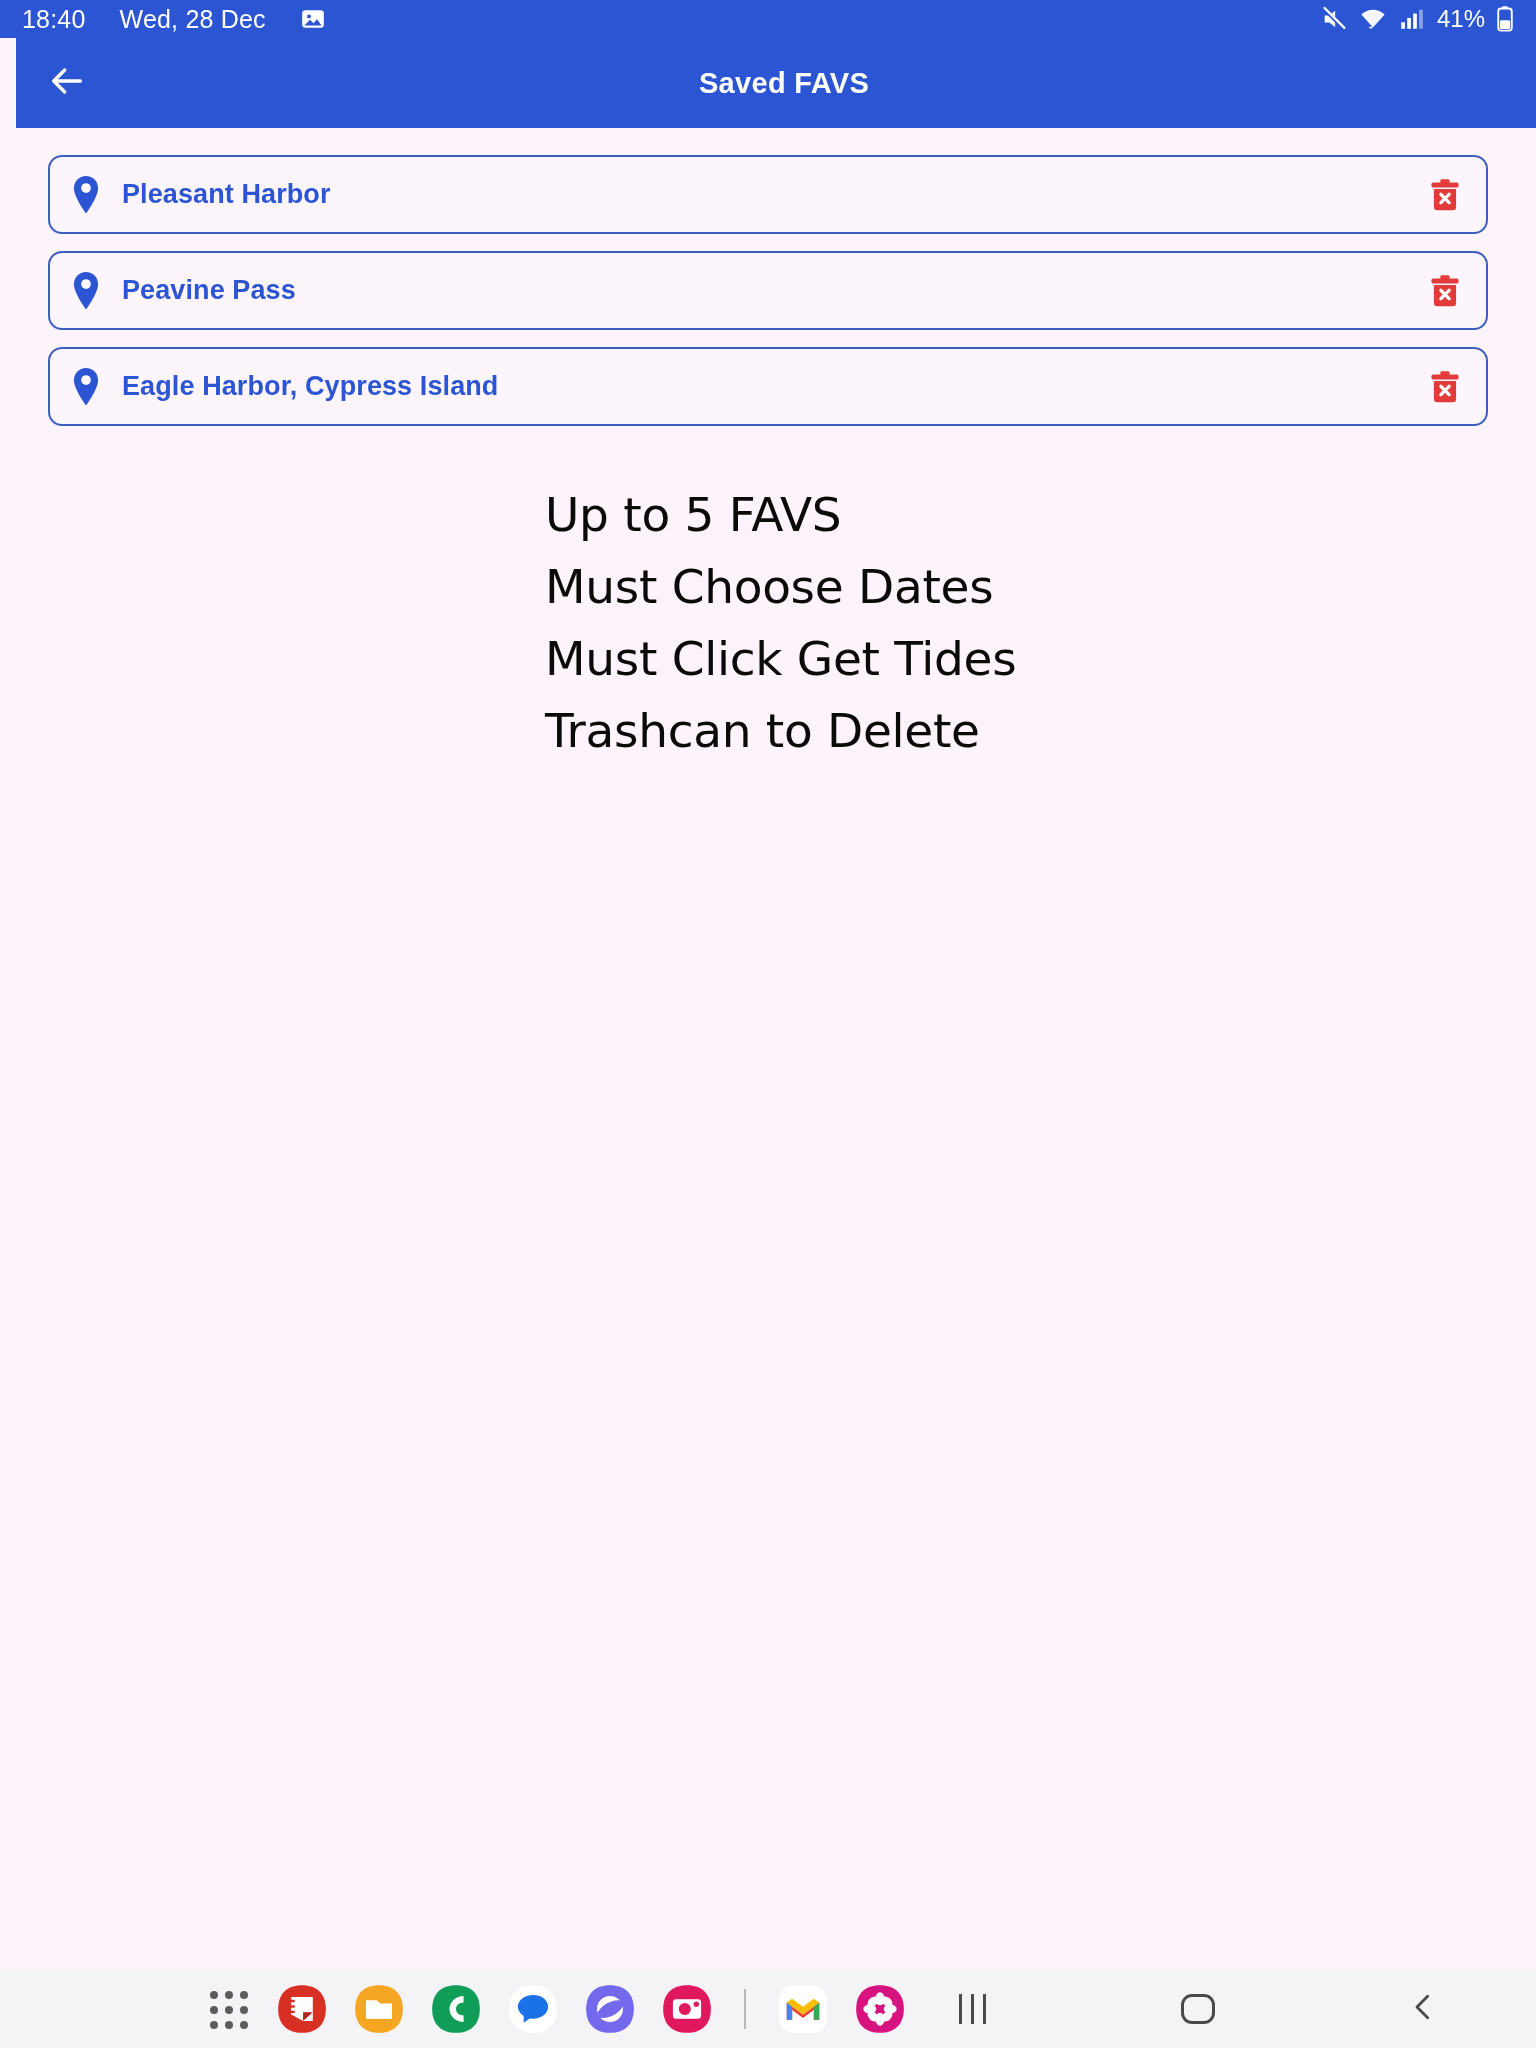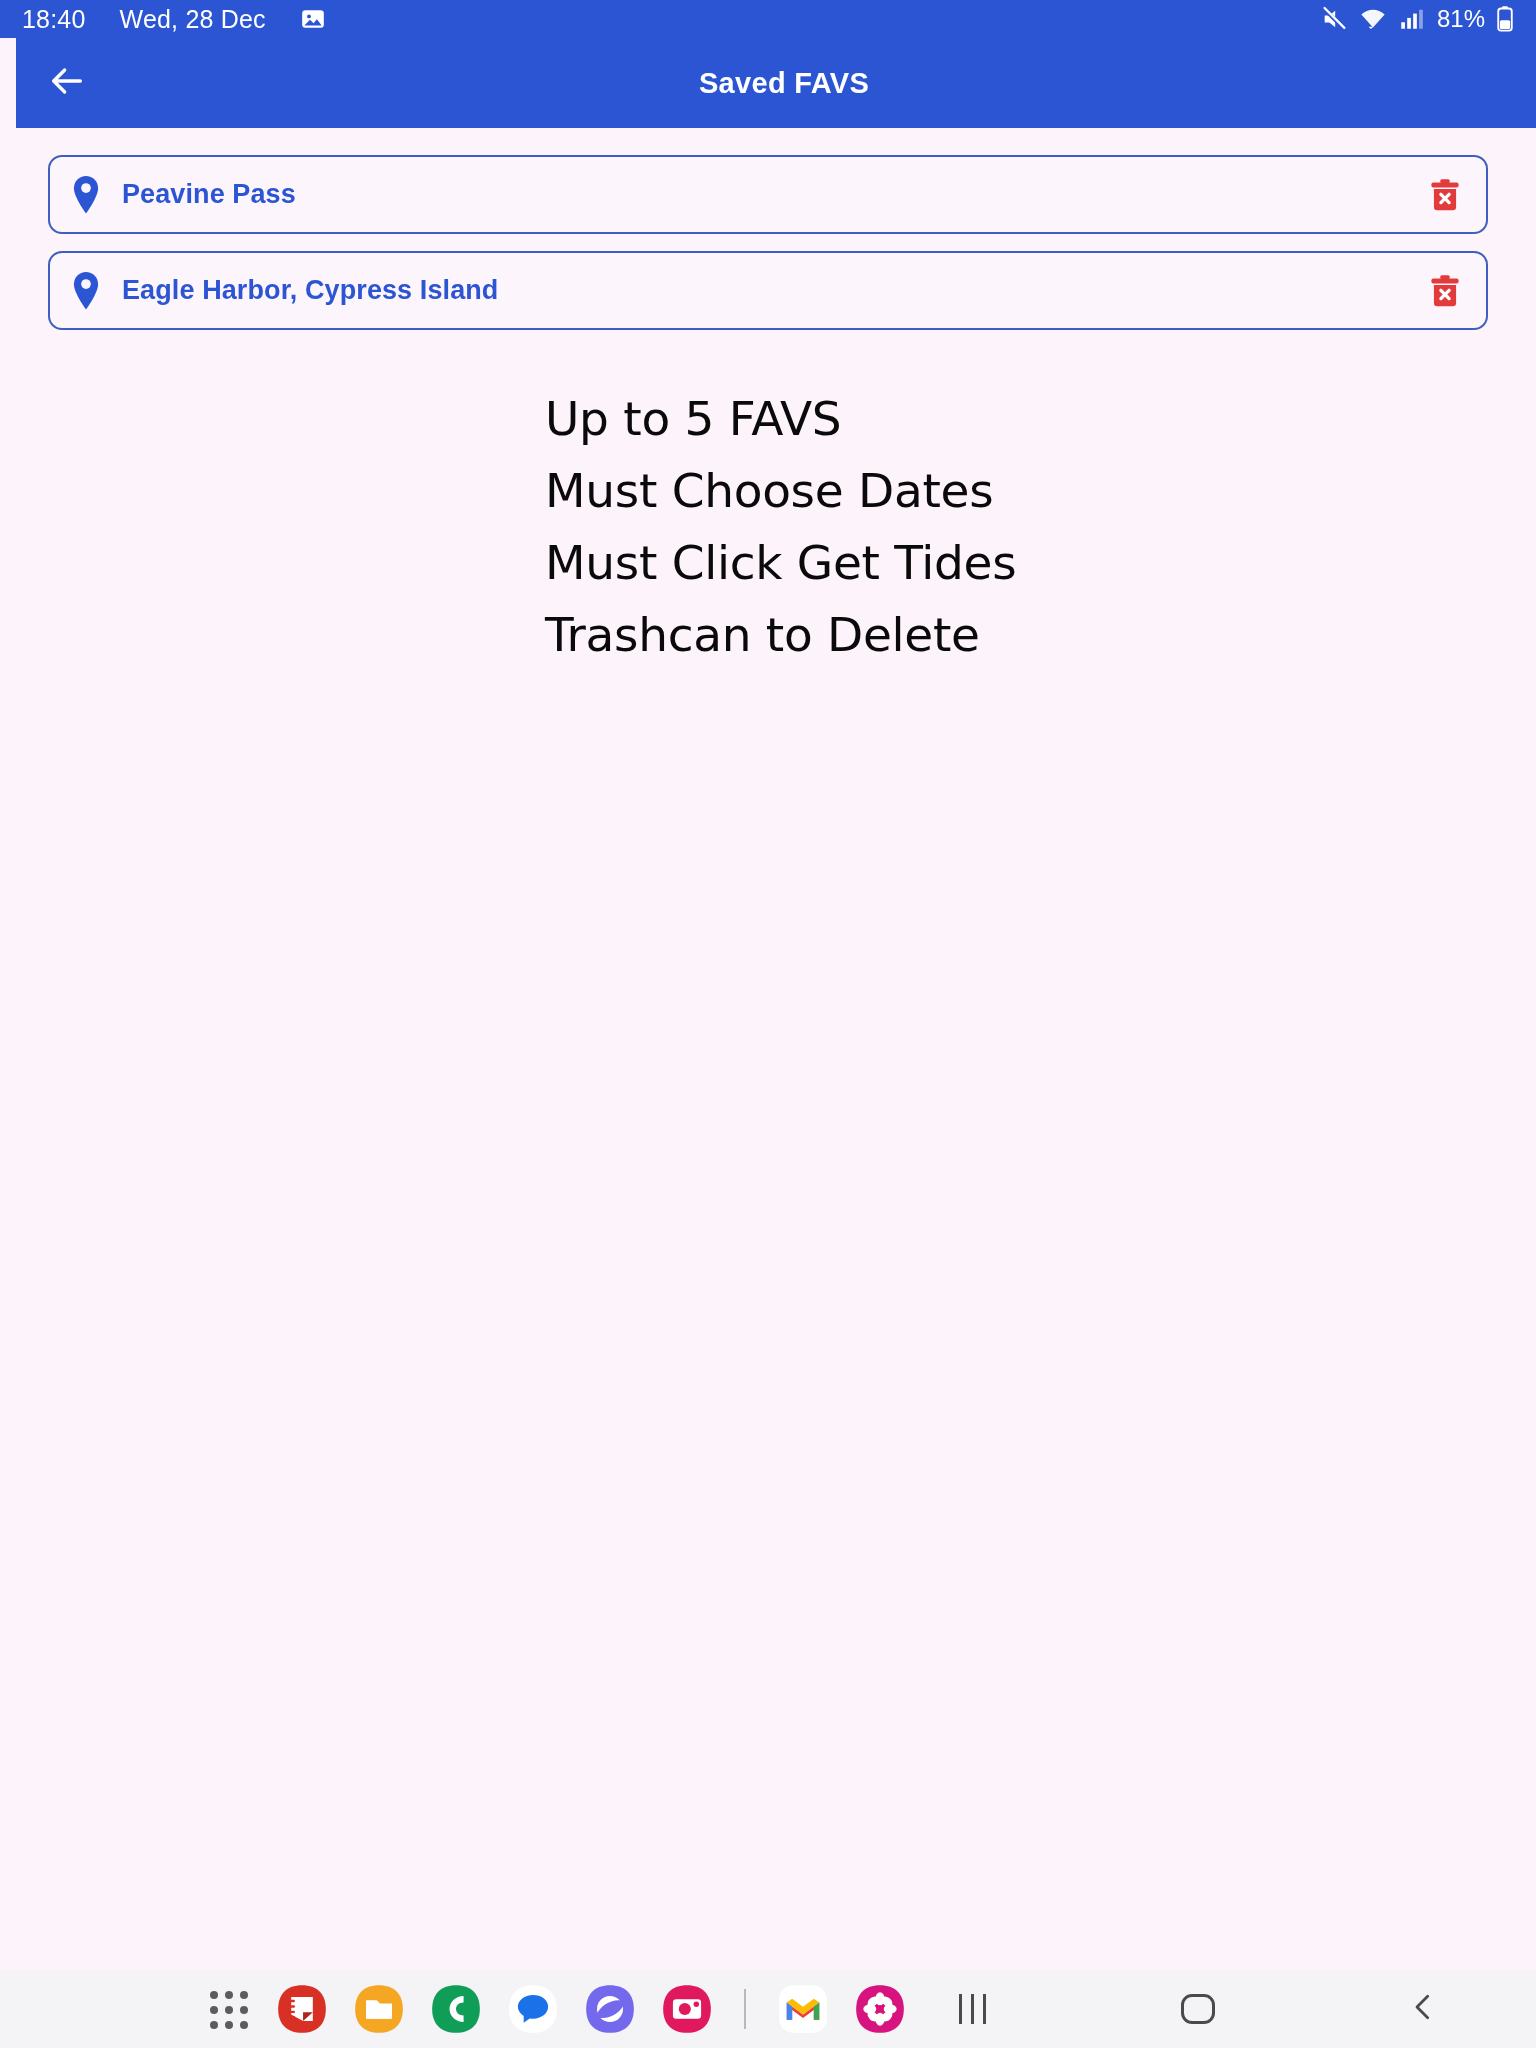--- a/index.html
+++ b/index.html
@@ -265,21 +265,21 @@
         </svg>
       </span>
       <span>
         <svg class="sb-icon" width="26" height="26" viewBox="0 0 24 24">
           <rect x="3" y="15" width="3.4" height="6" fill="#ffffff"></rect>
           <rect x="8.5" y="11" width="3.4" height="10" fill="#ffffff"></rect>
           <rect x="14" y="7" width="3.4" height="14" fill="#ffffff"></rect>
           <rect x="19.5" y="3.5" width="3.4" height="17.5" fill="#ffffff" opacity=".45"></rect>
         </svg>
       </span>
-      <span class="status-battery-text">81%</span>
+      <span class="status-battery-text">41%</span>
       <span>
         <svg class="sb-icon" width="18" height="28" viewBox="0 0 14 24">
           <rect x="4.5" y="1" width="5" height="2" rx="1" fill="#ffffff"></rect>
           <rect x="1.2" y="3" width="11.6" height="19" rx="2.4" fill="none" stroke="#ffffff" stroke-width="1.6"></rect>
           <rect x="2.6" y="13" width="8.8" height="7.6" rx="1.4" fill="#ffffff"></rect>
         </svg>
       </span>
     </div>
   </div>
 
@@ -291,20 +291,37 @@
         </svg>
       </span>
     </div>
     <div class="app-title">Saved FAVS</div>
   </div>
 
   <div class="content">
 
     <div class="fav-list">
 
+      <div class="fav-card">
+        <span class="pin-icon">
+          <svg width="34" height="42" viewBox="0 0 24 32">
+            <path d="M12 1.6C6.9 1.6 2.8 5.7 2.8 10.8c0 6.9 9.2 19.2 9.2 19.2s9.2-12.3 9.2-19.2C21.2 5.7 17.1 1.6 12 1.6z" fill="#2c55d4"></path>
+            <circle cx="12" cy="10.7" r="3.7" fill="#fdf5fc"></circle>
+          </svg>
+        </span>
+        <span class="fav-name">Pleasant Harbor</span>
+        <span class="trash-btn">
+          <svg width="38" height="38" viewBox="0 0 24 24">
+            <rect x="3.4" y="4.1" width="17.2" height="3.1" rx="1.2" fill="#e23b3b"></rect>
+            <rect x="9" y="2" width="6" height="2.4" rx="1" fill="#e23b3b"></rect>
+            <path d="M5 8.2h14v11.4a2 2 0 0 1-2 2H7a2 2 0 0 1-2-2V8.2z" fill="#e23b3b"></path>
+            <path d="M9.4 11.6l5.2 5.2M14.6 11.6l-5.2 5.2" stroke="#ffffff" stroke-width="2.1" stroke-linecap="round"></path>
+          </svg>
+        </span>
+      </div>
 
       <div class="fav-card">
         <span class="pin-icon">
           <svg width="34" height="42" viewBox="0 0 24 32">
             <path d="M12 1.6C6.9 1.6 2.8 5.7 2.8 10.8c0 6.9 9.2 19.2 9.2 19.2s9.2-12.3 9.2-19.2C21.2 5.7 17.1 1.6 12 1.6z" fill="#2c55d4"></path>
             <circle cx="12" cy="10.7" r="3.7" fill="#fdf5fc"></circle>
           </svg>
         </span>
         <span class="fav-name">Peavine Pass</span>
         <span class="trash-btn">

